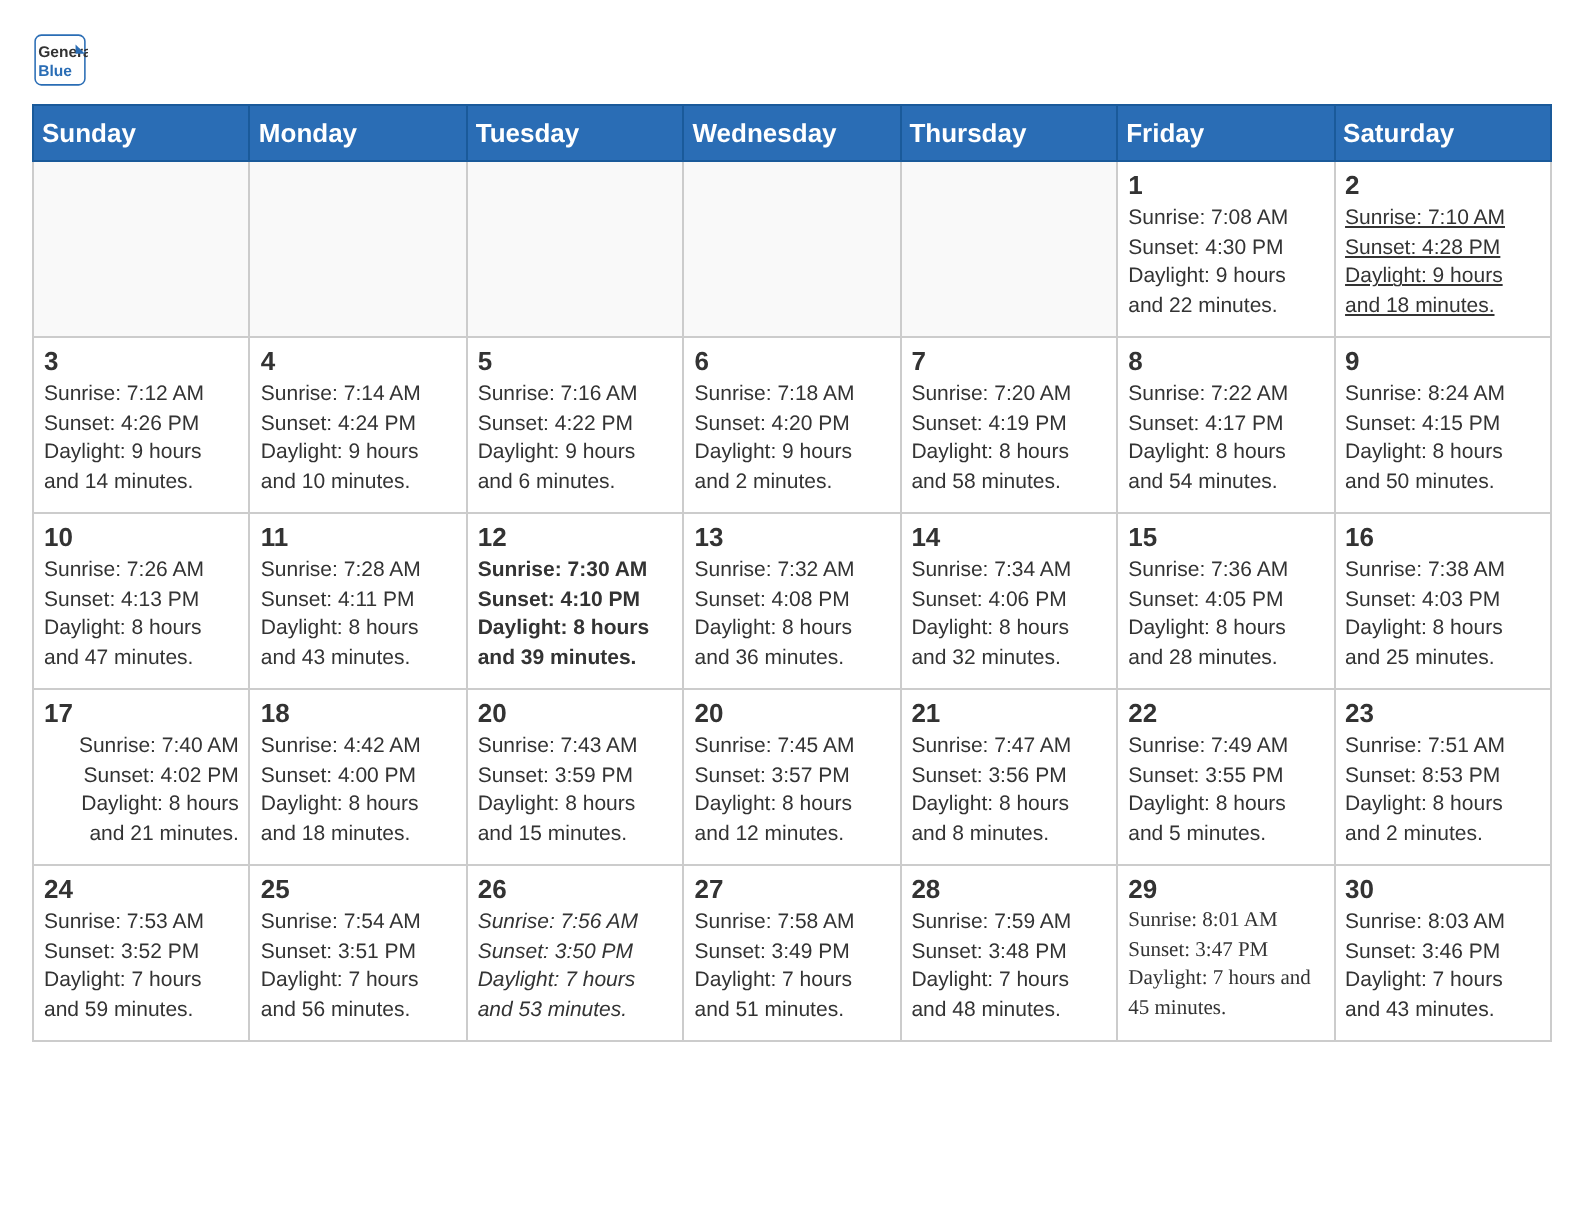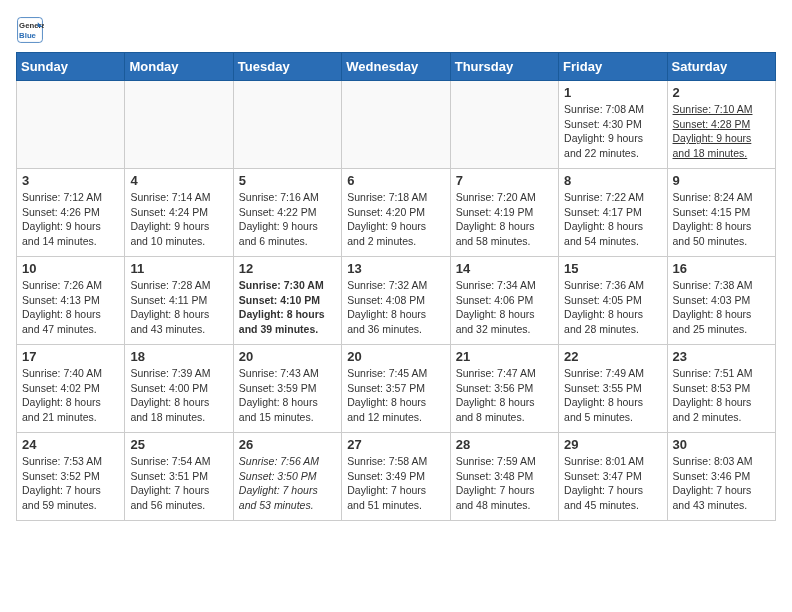--- a/index.html
+++ b/index.html
@@ -213,27 +213,27 @@
         <td>
           <span class="day-number">16</span>
           <div class="day-info" style="white-space: pre-line;">Sunrise: 7:38 AM
 Sunset: 4:03 PM
 Daylight: 8 hours and 25 minutes.</div>
         </td>
       </tr>
       <tr>
         <td>
           <span class="day-number">17</span>
-          <div class="day-info" style="white-space: pre-line;">Sunrise: 7:40 AM
+          <div class="day-info" style="white-space: pre-line; text-align: right;">Sunrise: 7:40 AM
 Sunset: 4:02 PM
 Daylight: 8 hours and 21 minutes.</div>
         </td>
         <td>
           <span class="day-number">18</span>
-          <div class="day-info" style="white-space: pre-line;">Sunrise: 7:39 AM
+          <div class="day-info" style="white-space: pre-line;">Sunrise: 4:42 AM
 Sunset: 4:00 PM
 Daylight: 8 hours and 18 minutes.</div>
         </td>
         <td>
           <span class="day-number">20</span>
           <div class="day-info" style="white-space: pre-line;">Sunrise: 7:43 AM
 Sunset: 3:59 PM
 Daylight: 8 hours and 15 minutes.</div>
         </td>
         <td>
@@ -287,21 +287,21 @@
 Daylight: 7 hours and 51 minutes.</div>
         </td>
         <td>
           <span class="day-number">28</span>
           <div class="day-info" style="white-space: pre-line;">Sunrise: 7:59 AM
 Sunset: 3:48 PM
 Daylight: 7 hours and 48 minutes.</div>
         </td>
         <td>
           <span class="day-number">29</span>
-          <div class="day-info" style="white-space: pre-line;">Sunrise: 8:01 AM
+          <div class="day-info" style="white-space: pre-line; font-family: Liberation Serif, serif;">Sunrise: 8:01 AM
 Sunset: 3:47 PM
 Daylight: 7 hours and 45 minutes.</div>
         </td>
         <td>
           <span class="day-number">30</span>
           <div class="day-info" style="white-space: pre-line;">Sunrise: 8:03 AM
 Sunset: 3:46 PM
 Daylight: 7 hours and 43 minutes.</div>
         </td>
       </tr>

